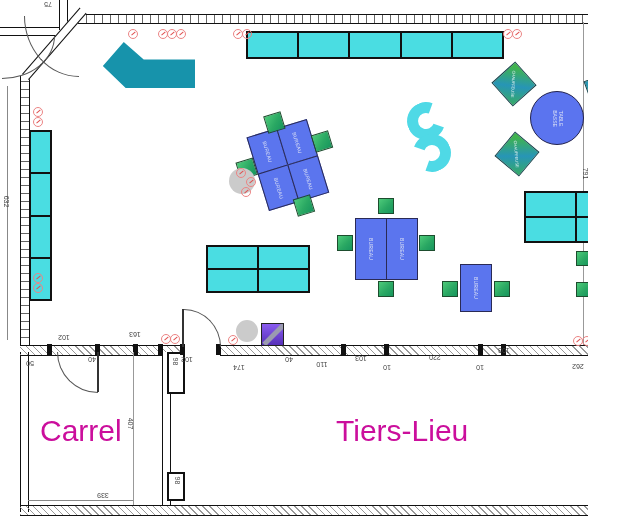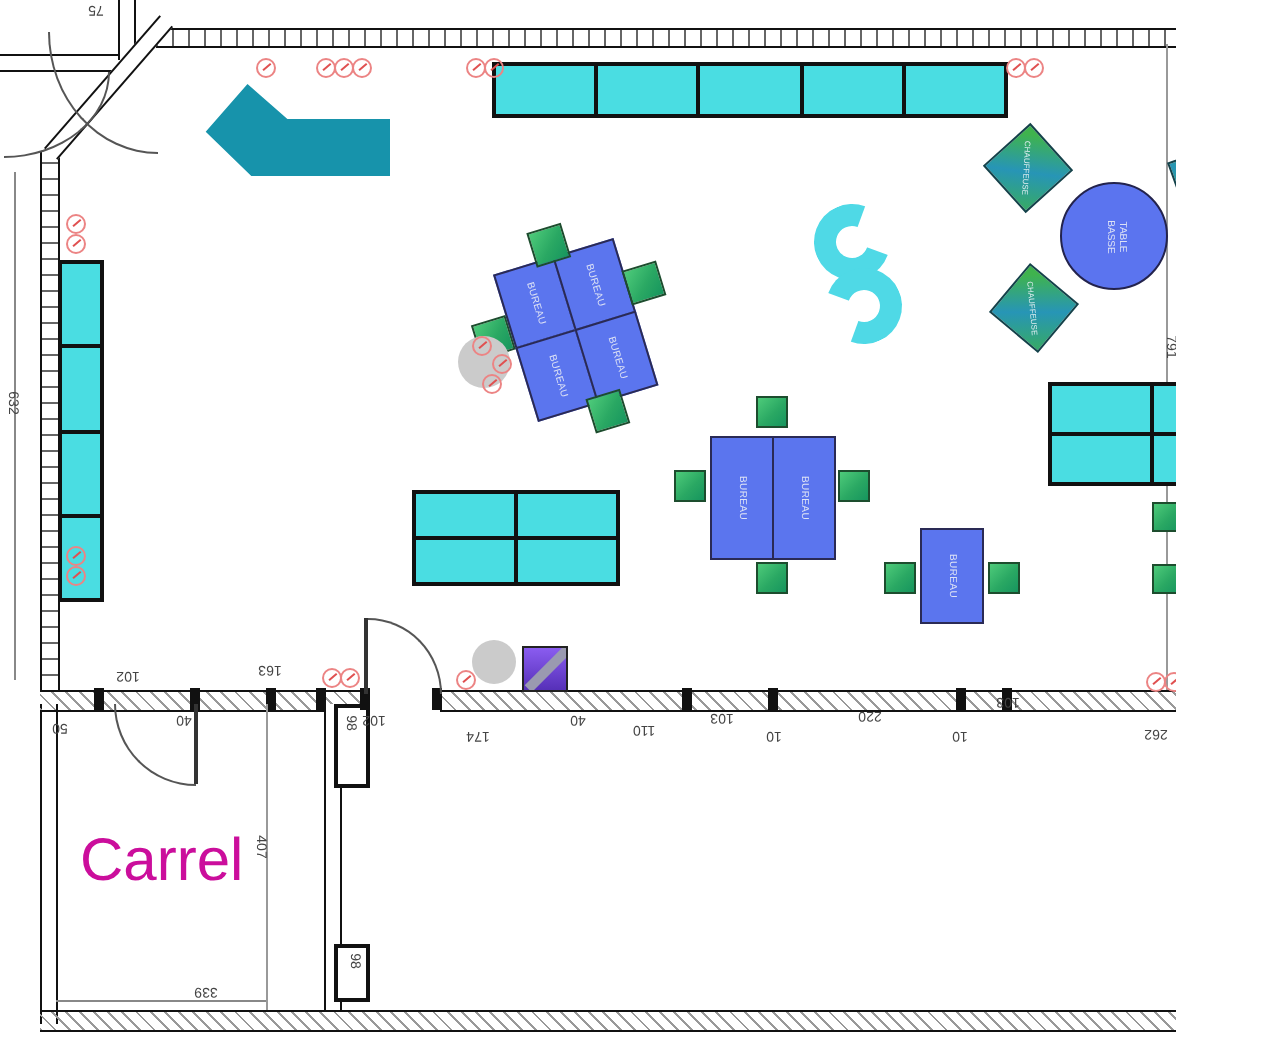--- a/index.html
+++ b/index.html
@@ -242,14 +242,15 @@
   <span class="dim r180" style="left:281px;top:356px;width:16px;">40</span>
   <span class="dim r180" style="left:311px;top:361px;width:22px;">110</span>
   <span class="dim r180" style="left:350px;top:355px;width:22px;">103</span>
   <span class="dim r180" style="left:380px;top:364px;width:14px;">10</span>
   <span class="dim r180" style="left:424px;top:354px;width:22px;">220</span>
   <span class="dim r180" style="left:473px;top:364px;width:14px;">10</span>
   <span class="dim r180" style="left:493px;top:347px;width:22px;">103</span>
   <span class="dim r180" style="left:566px;top:363px;width:24px;">262</span>
 
   <span class="roomLbl" style="left:40px;top:414px;">Carrel</span>
+  <span class="roomLbl" style="left:336px;top:414px;">Tiers-Lieu</span>
 
 </div>
 
 </body></html>

